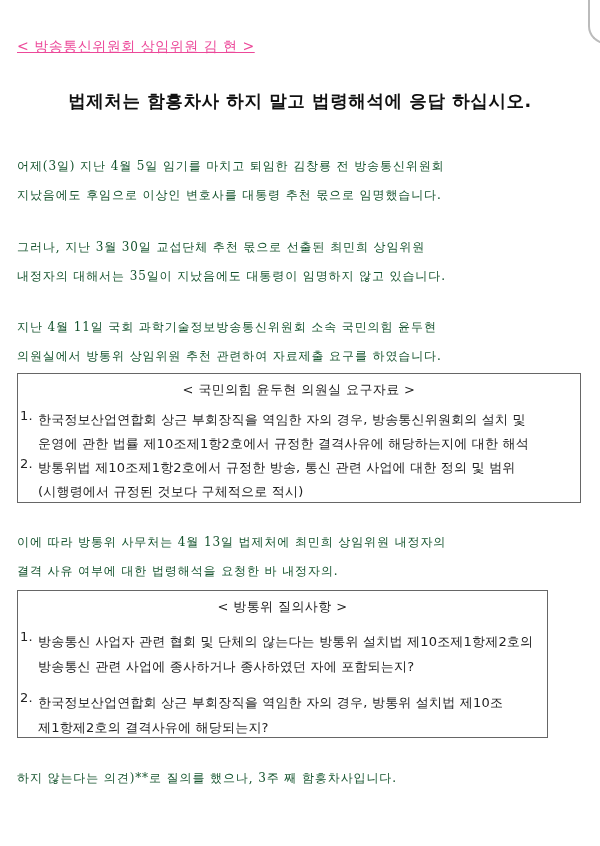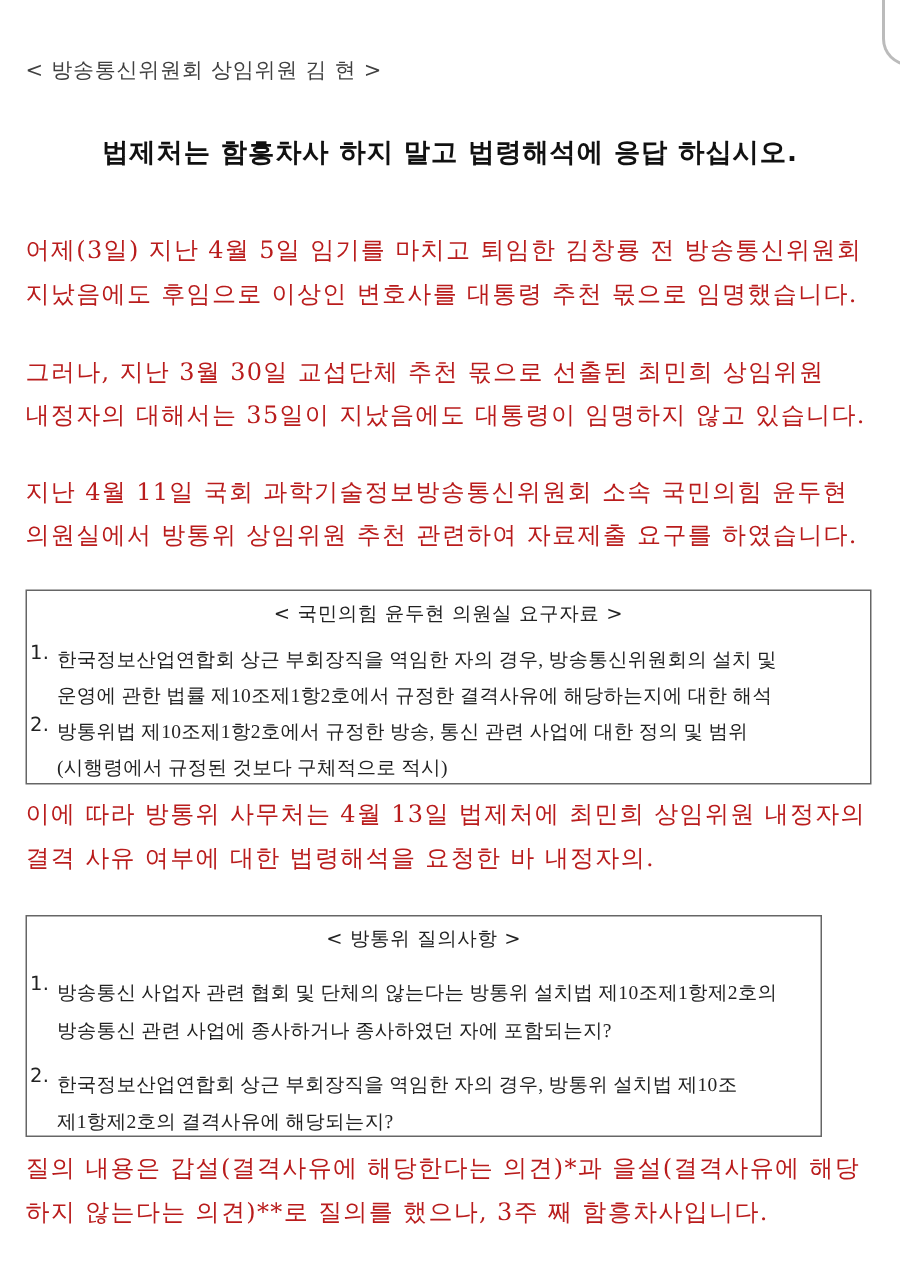--- a/index.html
+++ b/index.html
@@ -1,34 +1,34 @@
 <!DOCTYPE html>
 <html><head>
 <meta charset="utf-8">
 <style>
   html, body { margin: 0; padding: 0; background: #ffffff; }
   body { width: 600px; height: 846px; position: relative; overflow: hidden;
          font-family: "DejaVu Serif", "Liberation Serif", serif; color: #222; }
   .corner-curl { position: absolute; left: 588px; top: -4px; width: 30px; height: 46px;
                  border-left: 2px solid #bbb; border-bottom: 2px solid #bbb;
                  border-bottom-left-radius: 18px; }
-  .author { position: absolute; left: 17px; top: 38px; font-size: 14px; color: #404040;
-            font-family: "DejaVu Serif", serif; letter-spacing: 0.5px; white-space: nowrap; }
+  .author { position: absolute; left: 17px; top: 38px; font-size: 14px; color: #ec4899;
+            font-family: "DejaVu Serif", serif; letter-spacing: 0.5px; white-space: nowrap; text-decoration: underline; }
   .headline { position: absolute; left: 0; width: 600px; top: 89px; text-align: center;
               font-family: "DejaVu Sans", "Liberation Sans", sans-serif; font-weight: bold;
               font-size: 17.5px; color: #111; letter-spacing: 0.6px; white-space: nowrap; }
-  .para { position: absolute; left: 17px; width: 570px; font-size: 16px; line-height: 29px;
-          color: #b91c1c; letter-spacing: 0.9px; text-align: justify; }
+  .para { position: absolute; left: 17px; width: 570px; font-size: 12px; line-height: 29px;
+          color: #14532d; letter-spacing: 0.9px; text-align: justify; }
   .para span { display: block; white-space: nowrap; }
   .box { position: absolute; border: 1.5px solid #666; box-sizing: border-box;
-         font-family: "DejaVu Sans", "Liberation Sans", sans-serif; font-size: 13px; color: #222; margin-top: 20px; }
+         font-family: "DejaVu Sans", "Liberation Sans", sans-serif; font-size: 13px; color: #222; }
   .box .box-title { text-align: center; letter-spacing: 0.4px; }
   .box .item { position: relative; padding-left: 20px; white-space: nowrap; letter-spacing: 0.2px; }
   .box .item .num { position: absolute; left: 2px; top: 0; }
-  .box .item span.line { display: block; font-family: Liberation Serif, serif; }
+  .box .item span.line { display: block; }
   #box1 { left: 17px; top: 373px; width: 564px; height: 130px; }
   #box1 .box-title { margin-top: 6px; line-height: 20px; }
   #box1 .items { margin-top: 8px; }
   #box1 .item span.line { line-height: 24px; }
   #box2 { left: 17px; top: 590px; width: 531px; height: 148px; }
   #box2 .box-title { margin-top: 6px; line-height: 20px; }
   #box2 .items { margin-top: 12px; }
   #box2 .item span.line { line-height: 25px; }
   #box2 .item + .item { margin-top: 11px; }
 </style>
@@ -87,15 +87,14 @@
     </div>
     <div class="item">
       <span class="num">2.</span>
       <span class="line">한국정보산업연합회 상근 부회장직을 역임한 자의 경우, 방통위 설치법 제10조</span>
       <span class="line">제1항제2호의 결격사유에 해당되는지?</span>
     </div>
   </div>
 </div>
 
 <div class="para" style="top:764px;">
-  <span>질의 내용은 갑설(결격사유에 해당한다는 의견)*과 을설(결격사유에 해당</span>
   <span>하지 않는다는 의견)**로 질의를 했으나, 3주 째 함흥차사입니다.</span>
 </div>
 
 </body></html>

